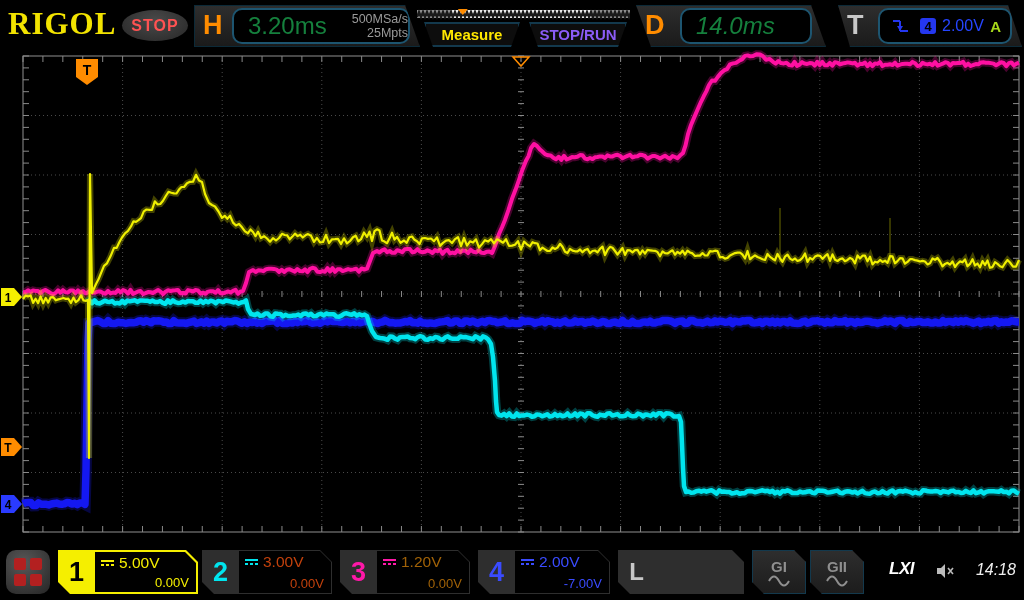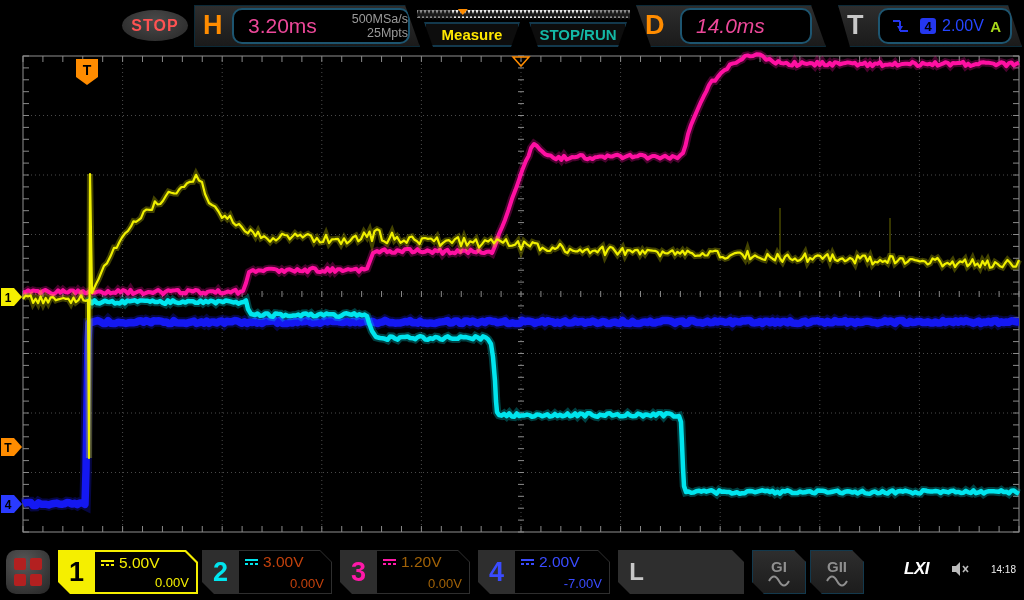--- a/index.html
+++ b/index.html
@@ -12,28 +12,28 @@
   .stop-badge{position:absolute;left:122px;top:10px;width:66px;height:31px;border-radius:50%;
         background:radial-gradient(ellipse at 50% 35%,#4a4a4a,#262626);display:flex;align-items:center;justify-content:center;
         color:#ff5252;font-weight:bold;font-size:16px;letter-spacing:1px;}
   .tpanel{position:absolute;top:5px;height:42px;background:linear-gradient(#2e2e2e,#1a1a1a);
         box-shadow:inset 0 0 0 1px #0c2a38;}
   .tpanel .big-letter{position:absolute;left:9px;top:5px;font-size:27px;font-weight:bold;color:#ff8c00;}
   .tpanel .inner{position:absolute;top:3px;bottom:3px;background:#000;border:2px solid #1d5570;
         border-radius:10px;display:flex;align-items:center;}
   #h-panel{left:194px;width:226px;clip-path:polygon(0 0,calc(100% - 15px) 0,100% 100%,0 100%);}
   #h-panel .inner{left:38px;right:10px;}
-  .tb-value{color:#ec4899;font-size:21px;margin-left:14px;flex:1;}
+  .tb-value{color:#15803d;font-size:24px;margin-left:14px;flex:1;}
   .tb-right{color:#9a9a9a;font-size:12.5px;text-align:right;line-height:14px;}
   #wavebar{position:absolute;left:417px;top:9px;width:213px;height:11px;}
   .mid-btn{position:absolute;top:22px;height:25px;background:#0d0d0d;border:2px solid #13394d;
         display:flex;align-items:center;justify-content:center;font-weight:bold;font-size:15px;
         clip-path:polygon(0 0,100% 0,calc(100% - 9px) 100%,9px 100%);box-sizing:border-box;}
   #measure-btn{left:424px;width:96px;color:#ffe800;}
-  #stoprun-btn{left:529px;width:98px;color:#14b8a6;}
+  #stoprun-btn{left:529px;width:98px;color:#8b5cf6;}
   #d-panel{left:636px;width:190px;clip-path:polygon(0 0,calc(100% - 15px) 0,100% 100%,15px 100%);}
   #d-panel .inner{left:44px;right:14px;font-style:italic;}
   #t-panel{left:838px;width:184px;clip-path:polygon(0 0,calc(100% - 14px) 0,100% 100%,12px 100%);}
   #t-panel .big-letter{color:#c8c8c8;}
   #t-panel .inner{left:40px;right:10px;}
   .trig-badge{width:16px;height:16px;background:#2437f0;border-radius:3px;color:#000;
         font-size:13px;font-weight:bold;display:flex;align-items:center;justify-content:center;margin:0 6px 0 10px;}
   .trig-level{color:#2545ff;font-size:16px;flex:1;}
   .trig-mode{color:#a6d81a;font-size:15px;font-weight:bold;margin-right:9px;}
   
@@ -55,23 +55,23 @@
   .coup b{display:block;width:13px;height:2px;}
   .coup i{display:block;width:13px;height:2px;margin-top:2px;
         background:repeating-linear-gradient(90deg,currentColor 0 3px,transparent 3px 5px);}
   #lmod .tab{font-size:24px;color:#c8c8c8;}
   #lmod .vals{justify-content:center;color:#cfcfcf;font-size:9.5px;line-height:11px;
         letter-spacing:.5px;word-spacing:-1px;white-space:pre;}
   .gen-btn{position:absolute;top:5px;width:54px;height:44px;background:linear-gradient(#2e2e2e,#1c1c1c);
         box-shadow:inset 0 0 0 1px #13394d;color:#8f8f8f;font-weight:bold;font-size:15px;
         display:flex;flex-direction:column;align-items:center;justify-content:center;
         clip-path:polygon(0 0,calc(100% - 12px) 0,100% 12px,100% 100%,12px 100%,0 calc(100% - 12px));}
-  .statusgrp{position:absolute;right:8px;top:14px;display:flex;align-items:center;gap:21px;}
+  .statusgrp{position:absolute;right:8px;top:14px;display:flex;align-items:flex-end;gap:21px;}
   #lxi{color:#fff;font-weight:900;font-style:italic;font-size:17px;letter-spacing:-.5px;}
-  #clock{color:#eee;font-size:10px;}
+  #clock{color:#eee;font-size:16px;font-style:italic;}
   svg{display:block;}
 </style>
 </head>
 <body>
 
 <div id="screen">
 
   <svg id="display" width="1024" height="600" viewBox="0 0 1024 600" style="position:absolute;left:0;top:0;z-index:1;">
       <rect x="23" y="56" width="996" height="476" fill="none" stroke="#909090" stroke-width="1"></rect>
       <line x1="122.6" y1="56" x2="122.6" y2="532" stroke="#4a4a4a" stroke-width="1" stroke-dasharray="1 3"></line>
@@ -389,20 +389,21 @@
         <text x="8" y="508.5" font-size="12" font-weight="bold" fill="#000" text-anchor="middle" font-family="Liberation Sans, sans-serif">4</text>
       </g>
       <g>
         <polygon points="76,59 98,59 98,77 87,85 76,77" fill="#ff8c00"></polygon>
         <text x="87" y="75" font-size="14" font-weight="bold" fill="#000" text-anchor="middle" font-family="Liberation Sans, sans-serif">T</text>
       </g>
       <polygon points="513,57 529,57 521,66" fill="none" stroke="#ff8c00" stroke-width="1.5"></polygon>
     </svg>
 
   <div id="topbar">
+    <div class="logo">RIGOL</div>
     <div class="stop-badge">STOP</div>
 
     <div class="tpanel" id="h-panel">
       <span class="big-letter">H</span>
       <div class="inner">
         <span class="tb-value">3.20ms</span>
         <span class="tb-right">
           <span>500MSa/s</span><br>
           <span>25Mpts</span>
         </span>

